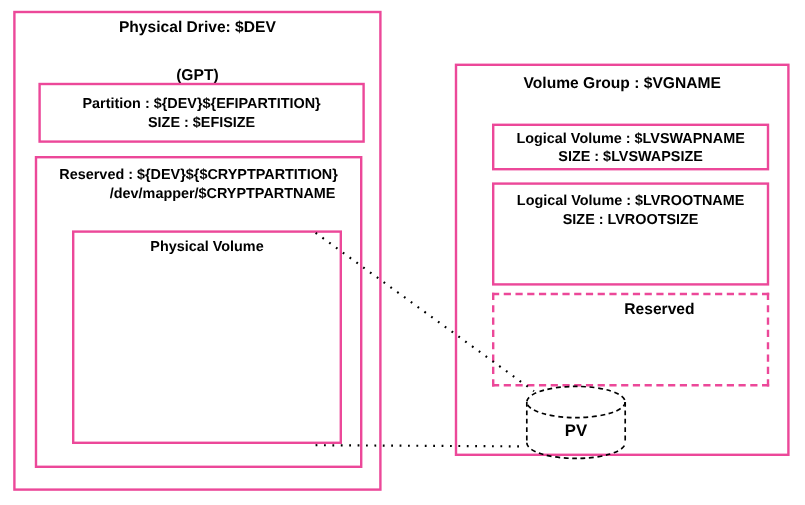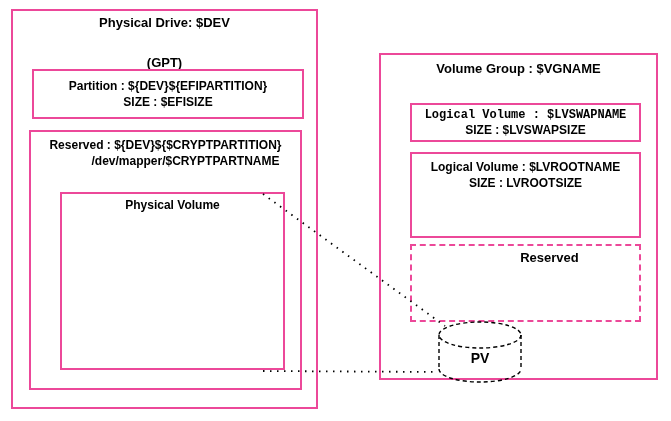--- a/index.html
+++ b/index.html
@@ -87,21 +87,21 @@
         <div class="title-block t12" style="top:3px;">Physical Volume</div>
       </div>
     </div>
   </div>
 
   <div class="box" style="left:379px; top:10px; width:279px; height:327px;margin-top:43px;">
     <div class="title-block t13" style="top:6px;">Volume Group : $VGNAME</div>
 
     <div class="box" style="left:29px; top:48px; width:231px; height:39px;">
       <div class="two-line-center" style="line-height:15px;">
-        <div class="t12" style="line-height:15px;font-family:Liberation Mono, monospace;">Logical Volume : $LVSWAPNAME</div>
+        <div class="t12" style="line-height:15px;">Logical Volume : $LVSWAPNAME</div>
         <div class="t12" style="line-height:15px;">SIZE : $LVSWAPSIZE</div>
       </div>
     </div>
 
     <div class="box" style="left:29px; top:97px; width:231px; height:86px;">
       <div class="title-block t12" style="top:5px;">Logical Volume : $LVROOTNAME</div>
       <div class="title-block t12" style="top:21px;">SIZE : LVROOTSIZE</div>
     </div>
 
     <div class="box dashed" style="left:29px; top:189px; width:231px; height:78px;">

